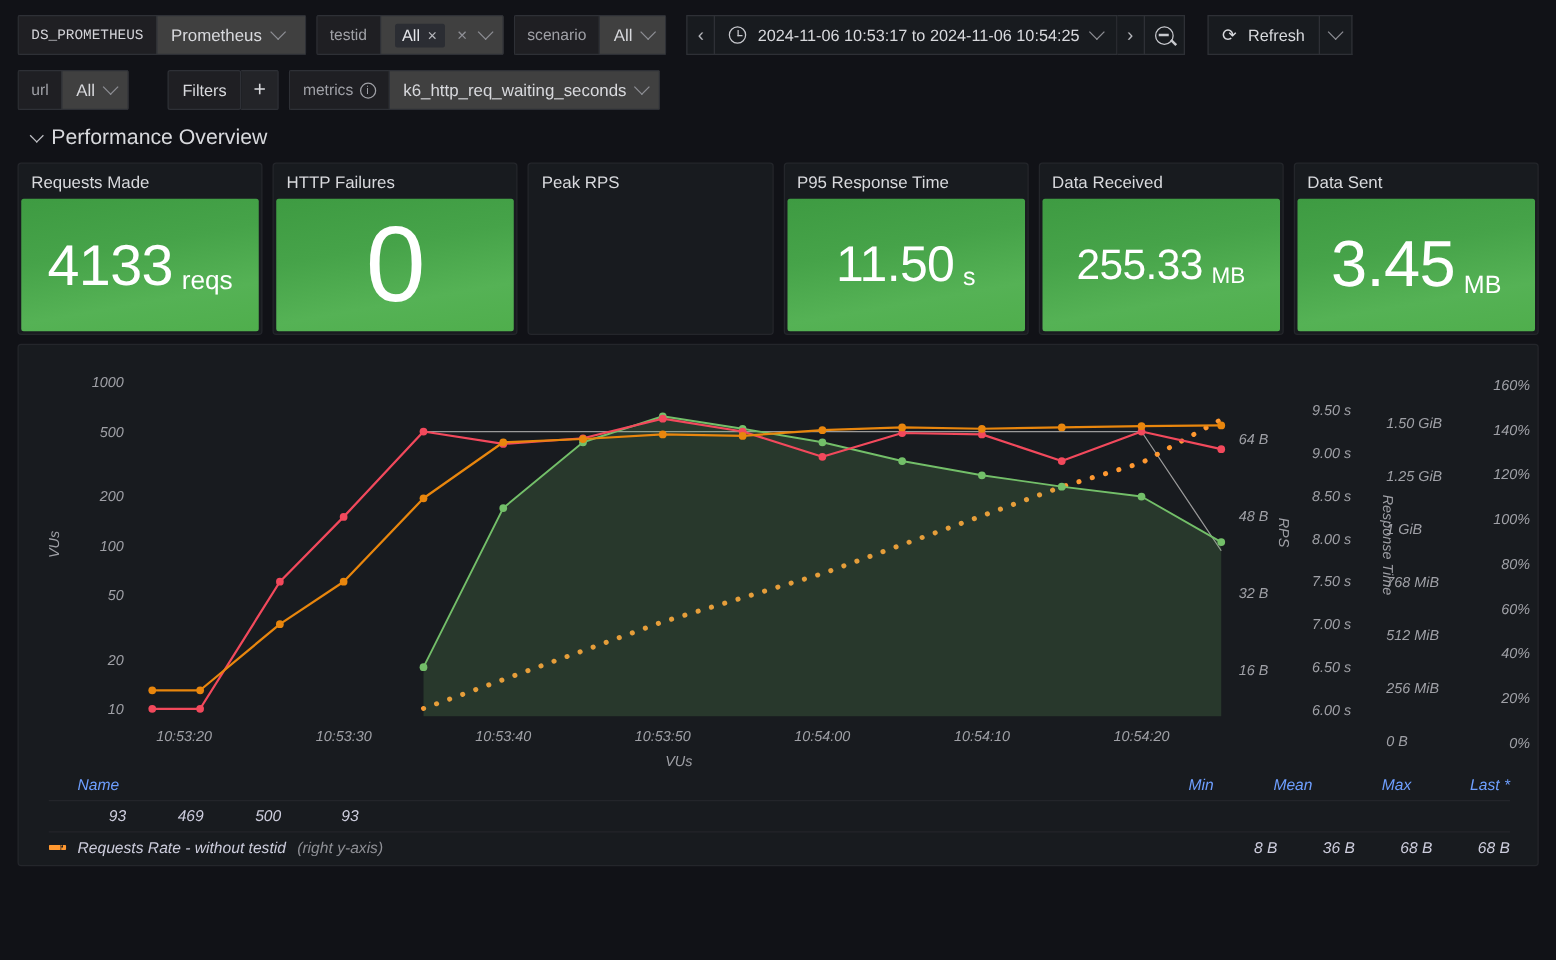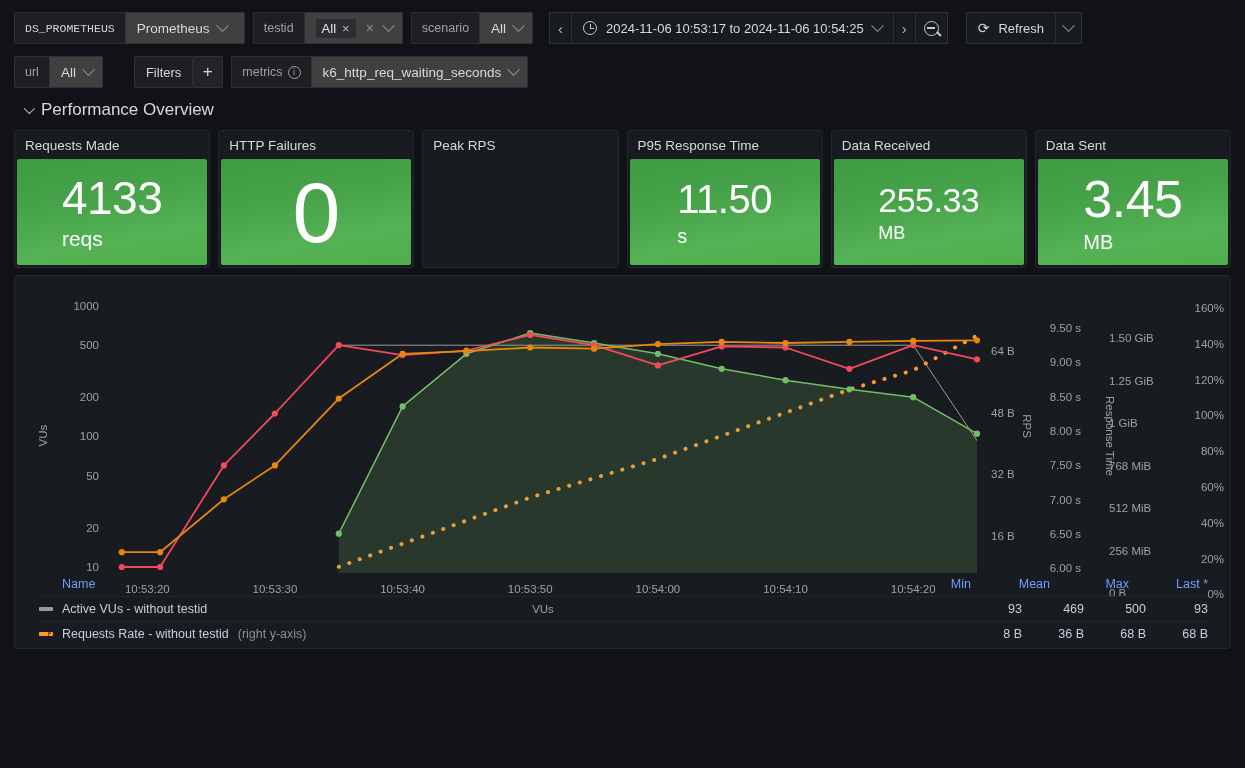--- a/index.html
+++ b/index.html
@@ -158,38 +158,39 @@
     flex: none;
   }
   .statbody {
     flex: 1;
     margin: 0 2px 2px 2px;
     border-radius: 2px;
     background: linear-gradient(170deg, #3e9b42 0%, #46a349 38%, #55b255 72%, #4fae4c 100%);
     display: flex; align-items: center; justify-content: center;
     position: relative;
   }
-  .statvalwrap { display: flex; align-items: flex-start; gap: 7px; flex-direction: column; }
+  .statvalwrap { display: flex; align-items: flex-end; gap: 7px; }
   .statval {
     color: #ffffff;
     font-weight: 400;
     line-height: 1;
     letter-spacing: -0.5px;
   }
   .statunit { color: #ffffff; font-weight: 400; line-height: 1; }
 
   
   .tspanel {
     margin: 7px 14px 0 14px;
     background: #181b1f;
     border: 1px solid #24262b;
     border-radius: 3px;
-    height: 374px;
+    height: 418px;
     position: relative;
     overflow: hidden;
+    font-style: italic;
   }
   .plotwrap { position: absolute; inset: 0; }
   svg.chart { display: block; }
 
   .axlabel { fill: #9fa0a6; font-size: 11.5px; font-family: "Liberation Sans", sans-serif; }
   .axtitle { fill: #9fa0a6; font-size: 11.5px; font-family: "Liberation Sans", sans-serif; }
 
   
   .legend {
     position: absolute;
@@ -460,24 +461,20 @@
     </div>
   <div class="legend" id="legendbox">
       <div class="legrow head">
         <div class="legname" style="padding-left: 23px;">Name</div>
         <div class="legnum">Min</div>
         <div class="legnum">Mean</div>
         <div class="legnum">Max</div>
         <div class="legnum">Last *</div>
       </div>
       <div class="legrow">
-        <div class="legname">
-          <span class="legmark" style="background: rgb(154, 154, 154);"></span>
-          <span>Active VUs - without testid</span>
-        </div>
         <div class="legnum">93</div>
         <div class="legnum">469</div>
         <div class="legnum">500</div>
         <div class="legnum">93</div>
       </div>
       <div class="legrow">
         <div class="legname">
           <span class="legmark dashed" style="border-top-color: rgb(255, 152, 48);"></span>
           <span>Requests Rate - without testid</span>
           <span class="axisnote">(right y-axis)</span>

